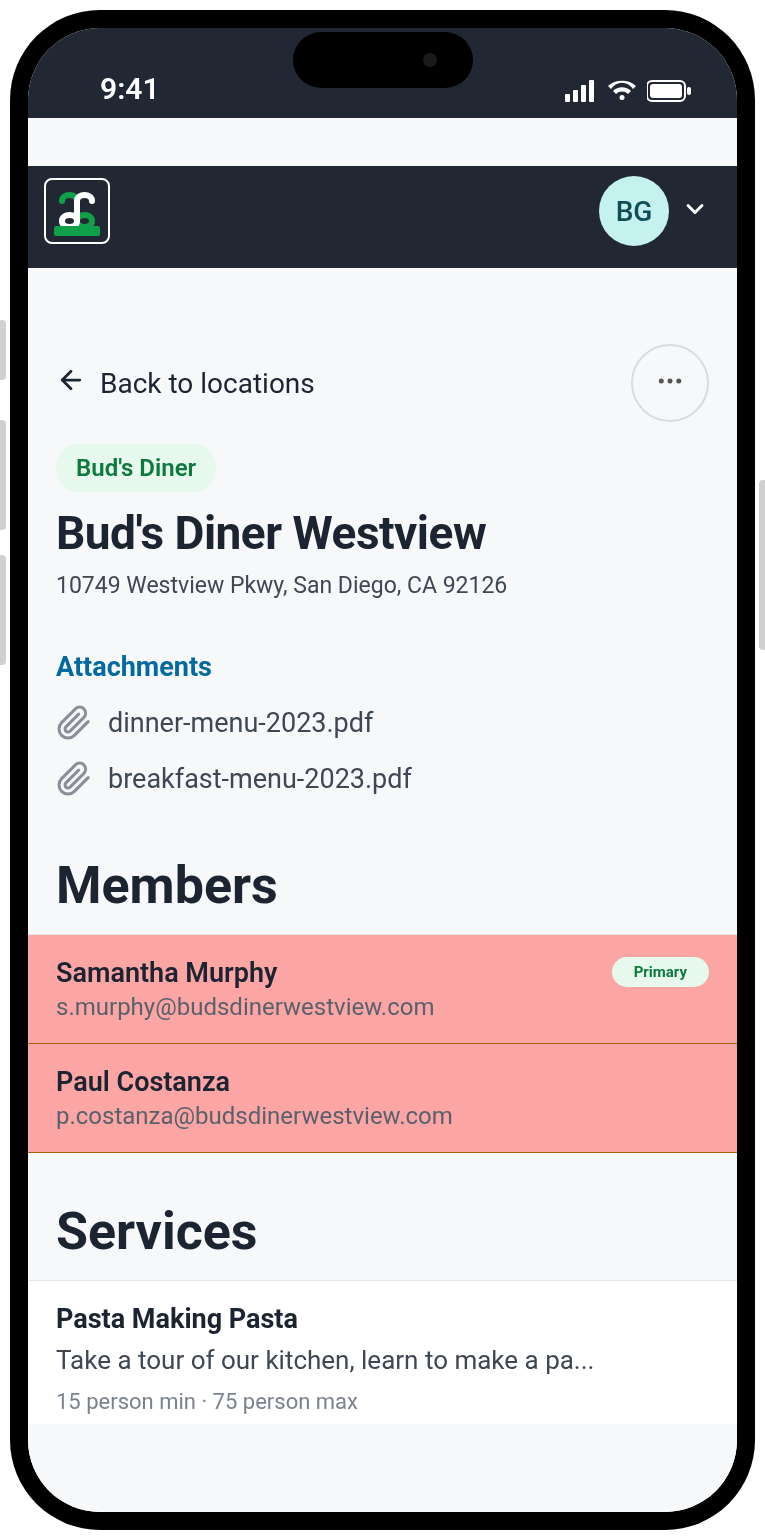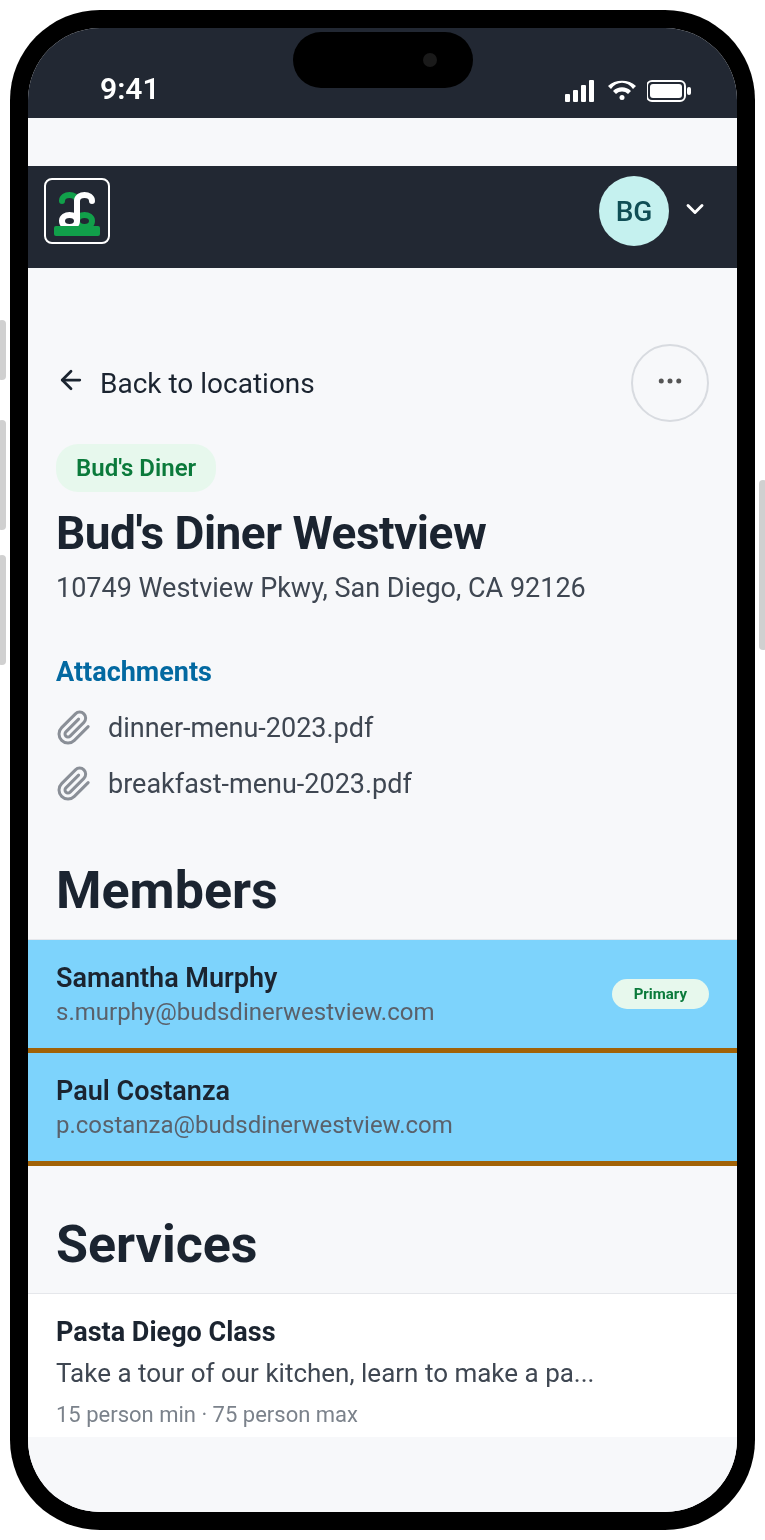--- a/index.html
+++ b/index.html
@@ -146,21 +146,21 @@
     margin: 14px 0 0 28px;
   }
   .title {
     font-size:46px;
     font-weight:700;
     color:#1b2430;
     padding:14px 28px 6px 28px;
     letter-spacing:-0.5px;
   }
   .address {
-    font-size:27px;
+    font-size:23px;
     color:#3f4752;
     padding:6px 28px 24px 28px;
   }
   .section-label {
     font-size:27px;
     font-weight:700;
     color:#0369a1;
     padding:28px 28px 12px 28px;
   }
   .attachment {
@@ -171,25 +171,25 @@
   }
   .paperclip { width:36px; height:36px; flex-shrink:0; }
   .section-heading {
     font-size:52px;
     font-weight:700;
     color:#1b2430;
     padding:48px 28px 18px 28px;
     border-bottom:1px solid #e5e7eb;
   }
   .member-row {
-    background:#7dd3fc;
-    border-bottom:5px solid #a16207;
+    background:#fca5a5;
+    border-bottom:1px solid #a16207;
     padding:22px 28px;
     display:flex;
-    align-items:center;
+    align-items:flex-start;
     justify-content:space-between;
   }
   .member-info .name { font-size:27px; font-weight:600; color:#1b2430; }
   .member-info .email { font-size:24px; color:#5a616b; margin-top:4px; }
   .primary-badge {
     background:#e7f8ed;
     color:#0b7a3b;
     font-weight:700;
     font-size:15px;
     padding:6px 22px;
@@ -323,21 +323,21 @@
         <div class="member-row">
           <div class="member-info">
             <div class="name">Paul Costanza</div>
             <div class="email">p.costanza@budsdinerwestview.com</div>
           </div>
         </div>
 
         <h2 class="section-heading">Services</h2>
 
         <div class="service-row">
-          <div class="name">Pasta Diego Class</div>
+          <div class="name">Pasta Making Pasta</div>
           <div class="desc">Take a tour of our kitchen, learn to make a pa...</div>
           <div class="meta">15 person min · 75 person max</div>
         </div>
 
       </div>
 
     </div>
   </div>
 </div>
 

